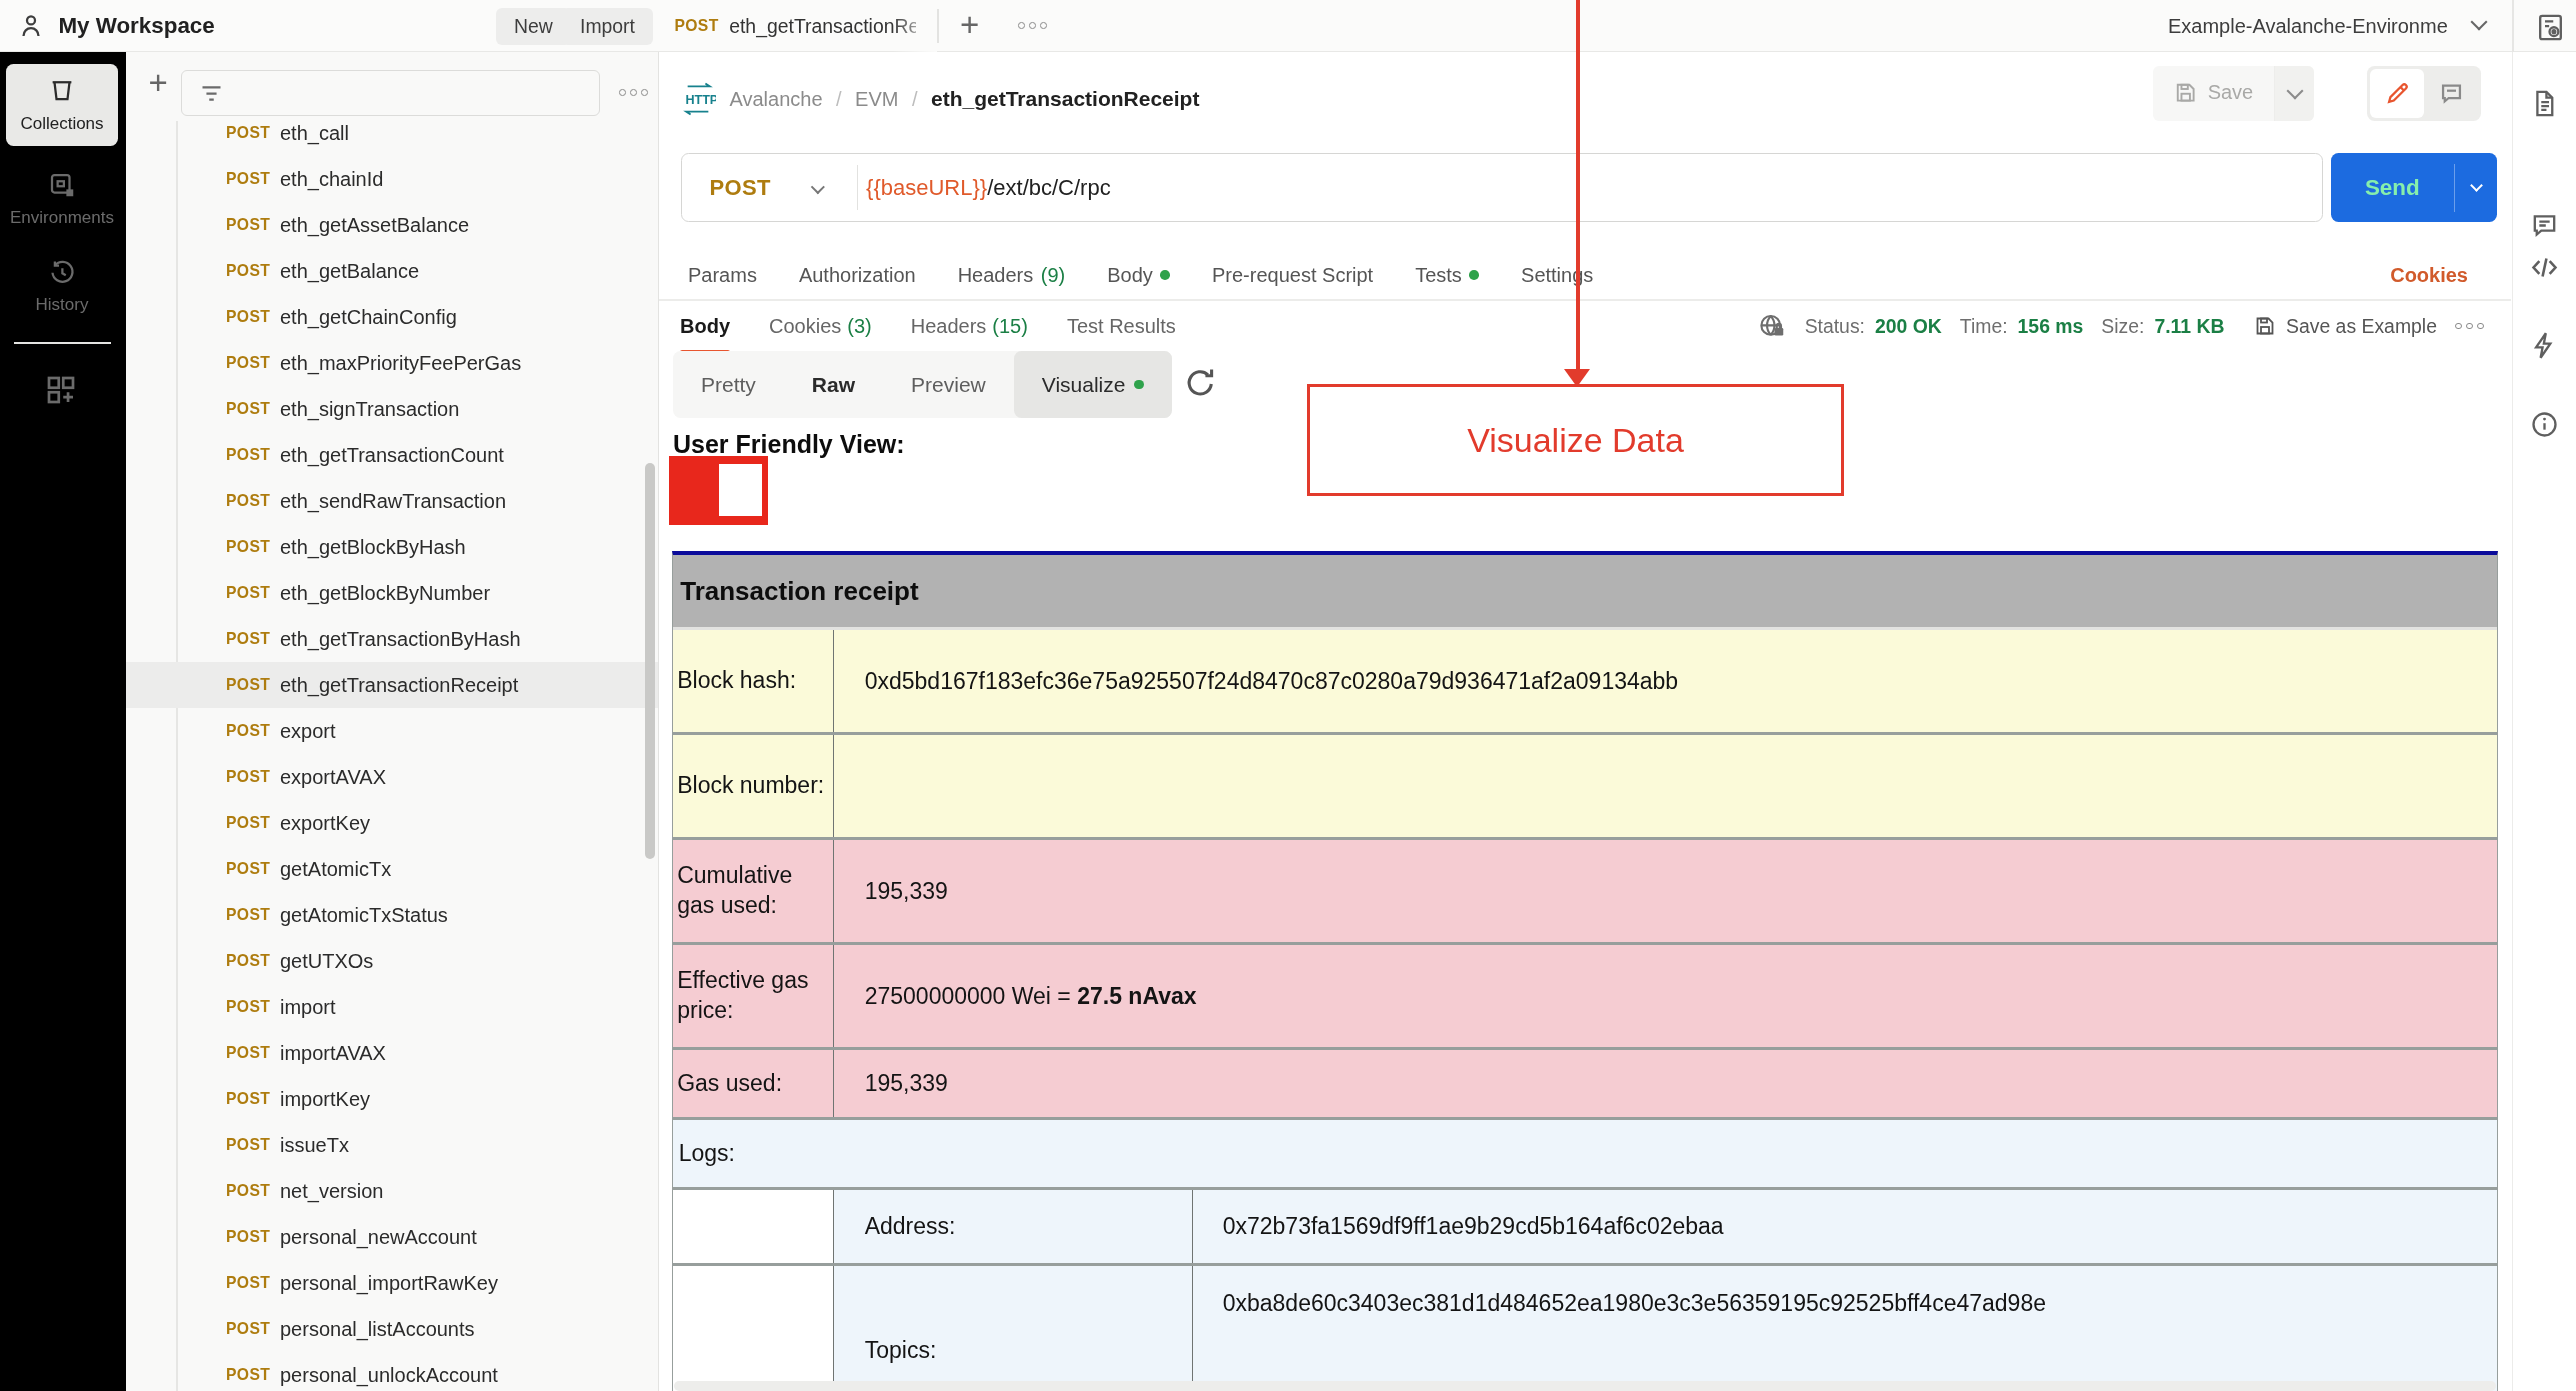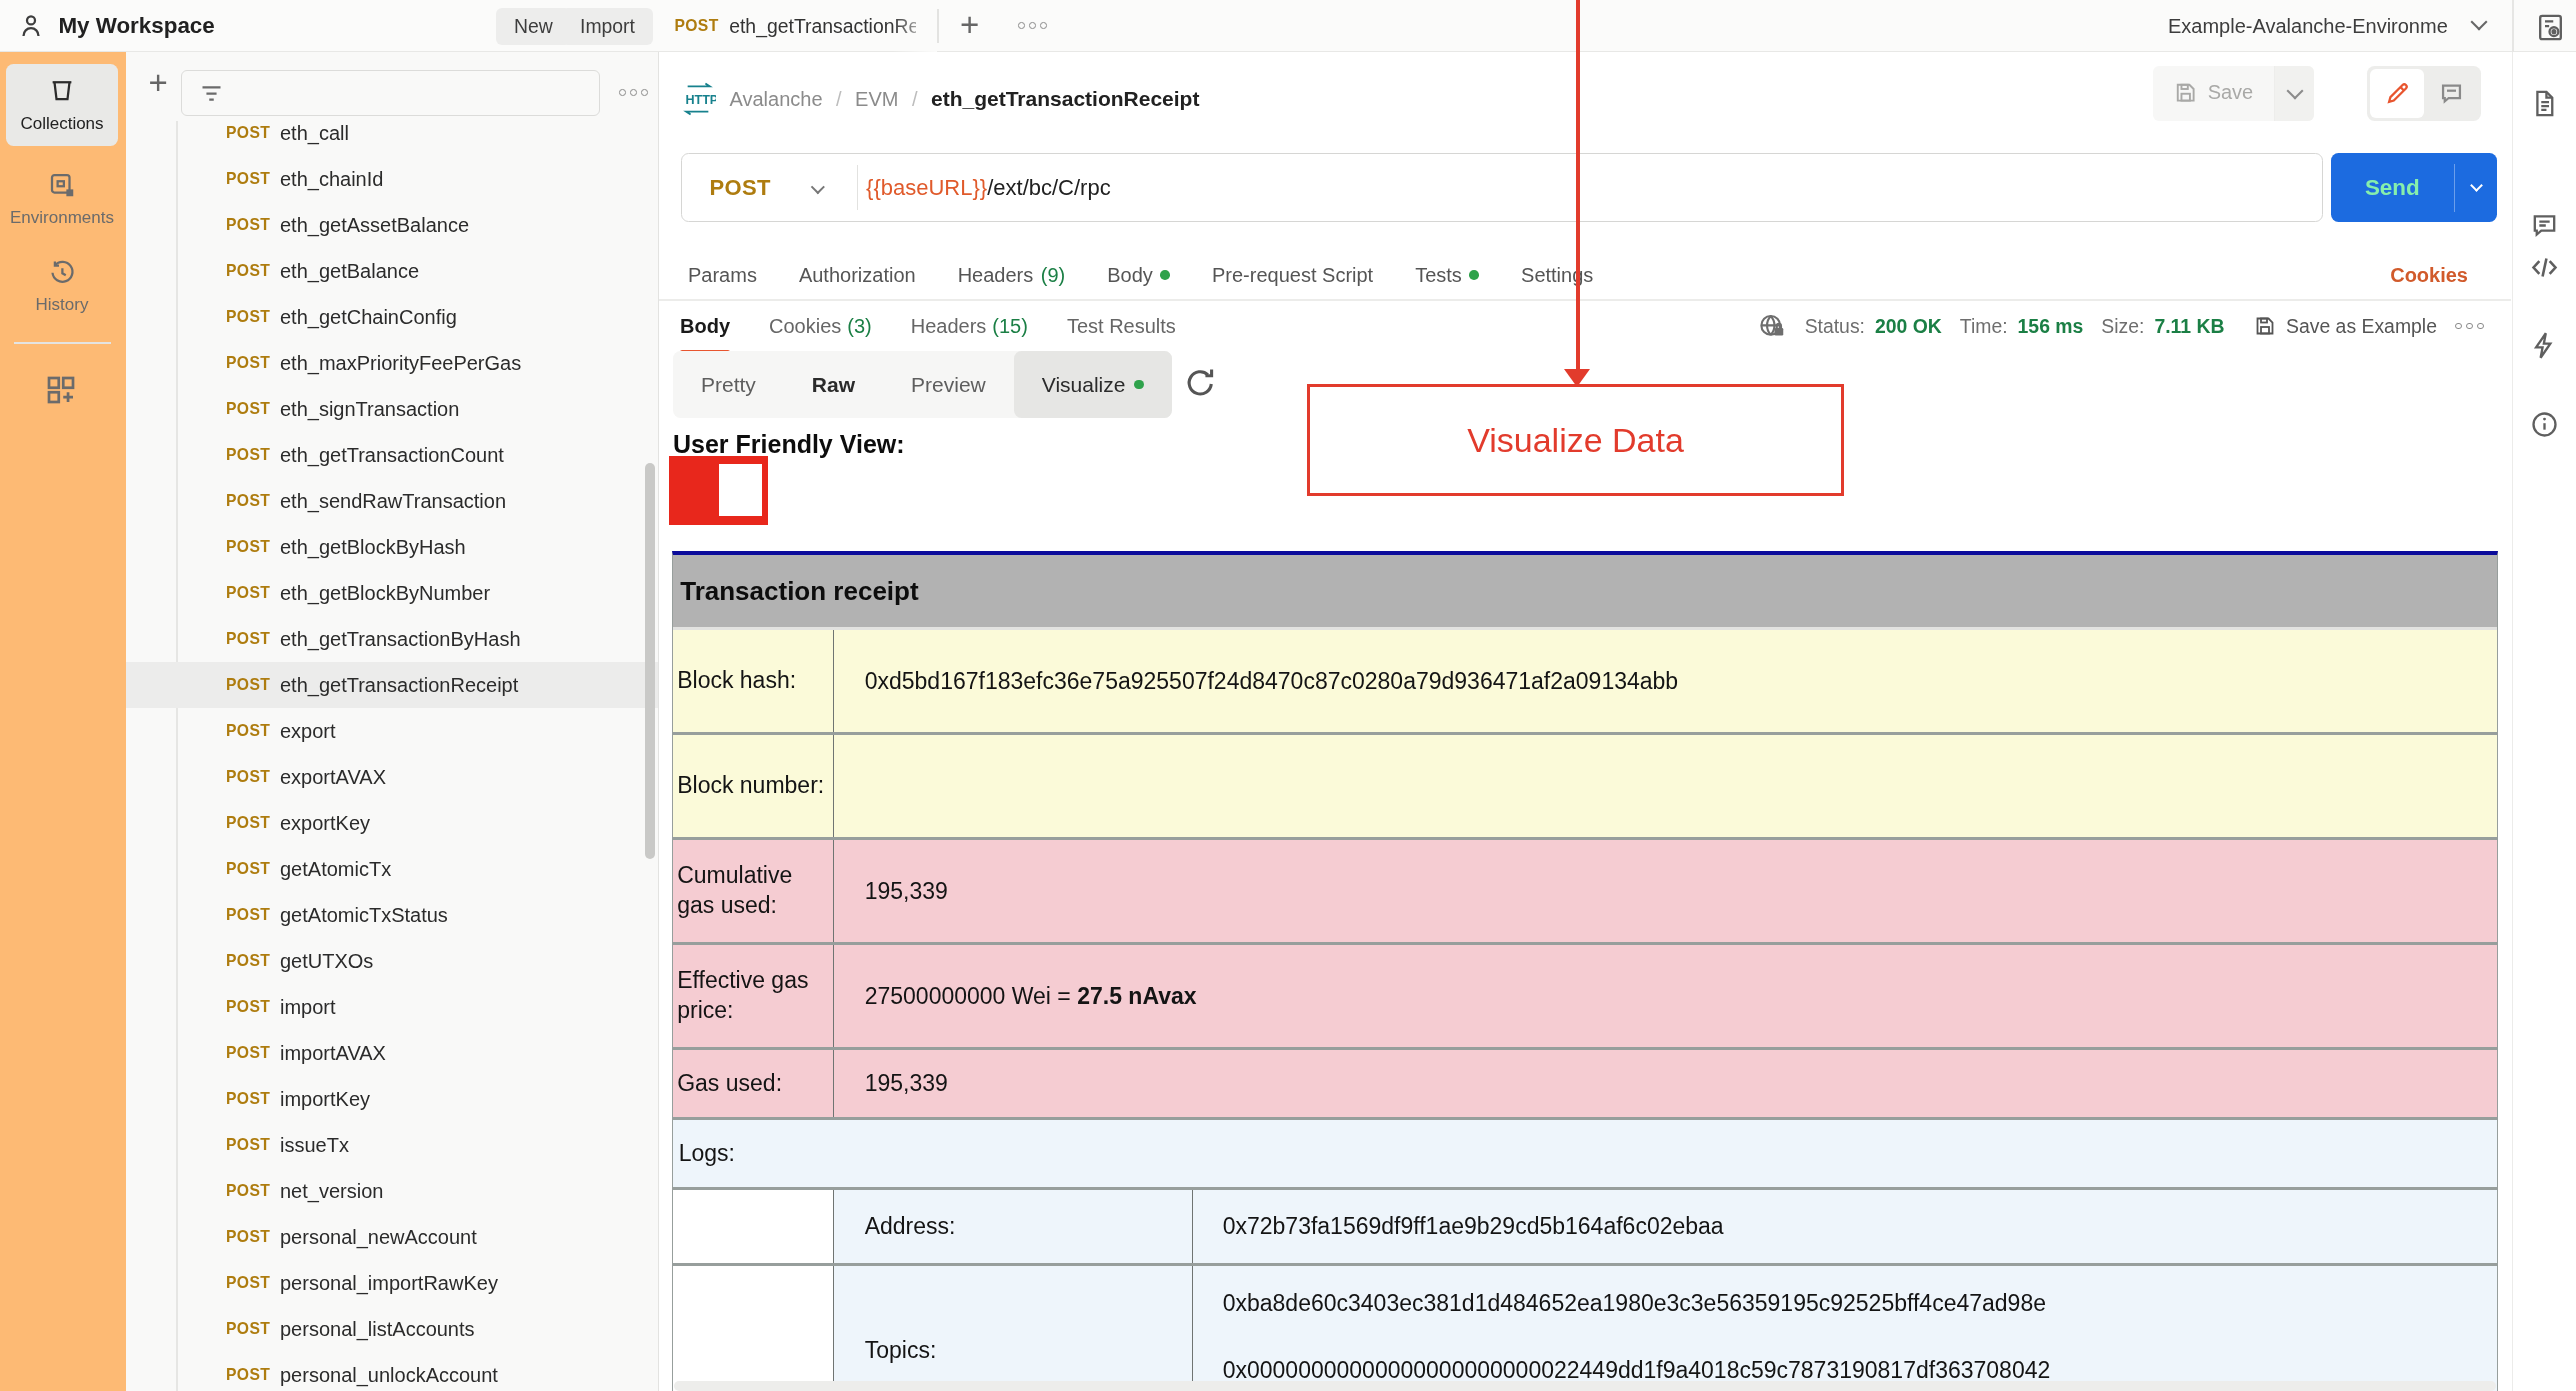--- a/index.html
+++ b/index.html
@@ -25,21 +25,21 @@
   .dots{display:flex;gap:4.5px;align-items:center;}
   .dots i{width:6.7px;height:6.7px;border:1.5px solid #8A8A8A;border-radius:50%;display:block;}
   .tab-dots{left:1018px;top:22.4px;}
   .env-name{position:absolute;left:2168px;top:0;height:52px;display:flex;align-items:center;font-size:20px;color:#3D3D3D;}
   .chev{width:12px;height:12px;border-right:2.2px solid #666;border-bottom:2.2px solid #666;transform:rotate(45deg);display:inline-block;}
   .env-chev{left:2473px;top:16.4px;}
   .hdr-div{position:absolute;left:2512px;top:0;width:1.5px;height:52px;background:#E6E6E4;}
   .env-eye{left:2534px;top:10.5px;}
 
   
-  .rail{position:absolute;left:0;top:52px;width:139px;height:1340px;background:#fdba74;border-right:1.5px solid #ECECEA;}
+  .rail{position:absolute;left:0;top:52px;width:139px;height:1340px;background:#000000;border-right:1.5px solid #ECECEA;}
   .rail-item{position:absolute;left:6px;width:112px;height:82px;border-radius:7.5px;display:flex;flex-direction:column;
              align-items:center;justify-content:center;gap:7.5px;color:#6B6B6B;font-size:17px;}
   .rail-item.active{background:#E9E9E7;color:#212121;}
   .ri-collections{top:12px;} .ri-env{top:106px;} .ri-hist{top:193px;}
   .rail-div{position:absolute;left:13.5px;top:290px;width:97px;height:1.5px;background:#E4E4E2;}
   .rail-grid{position:absolute;left:43px;top:320px;}
 
   
   .sidebar{position:absolute;left:126px;top:52px;width:533px;height:1340px;background:#F9F9F8;border-right:1.5px solid #E3E3E1;overflow:hidden;}
   .sb-plus{position:absolute;left:22.4px;top:13.5px;}
@@ -628,21 +628,20 @@
         <div class="c1"></div>
         <div class="c2">Address:</div>
         <div class="c3">0x72b73fa1569df9ff1ae9b29cd5b164af6c02ebaa</div>
       </div>
 
       <div class="trow r-topics bg-b">
         <div class="c1"></div>
         <div class="c2">Topics:</div>
         <div class="c3">
           <span>0xba8de60c3403ec381d1d484652ea1980e3c3e56359195c92525bff4ce47ad98e</span>
-          <span class="topic2">0x00000000000000000000000022449dd1f9a4018c59c7873190817df363708042</span>
         </div>
       </div>
     </div>
 
     <div class="bstrip"></div>
   </main>
 
   <div class="rightrail">
     <span class="rr-icon" style="top:36px">
       <svg width="31" height="31" viewBox="0 0 24 24" fill="none" stroke="#5f5f5f" stroke-width="1.8">

